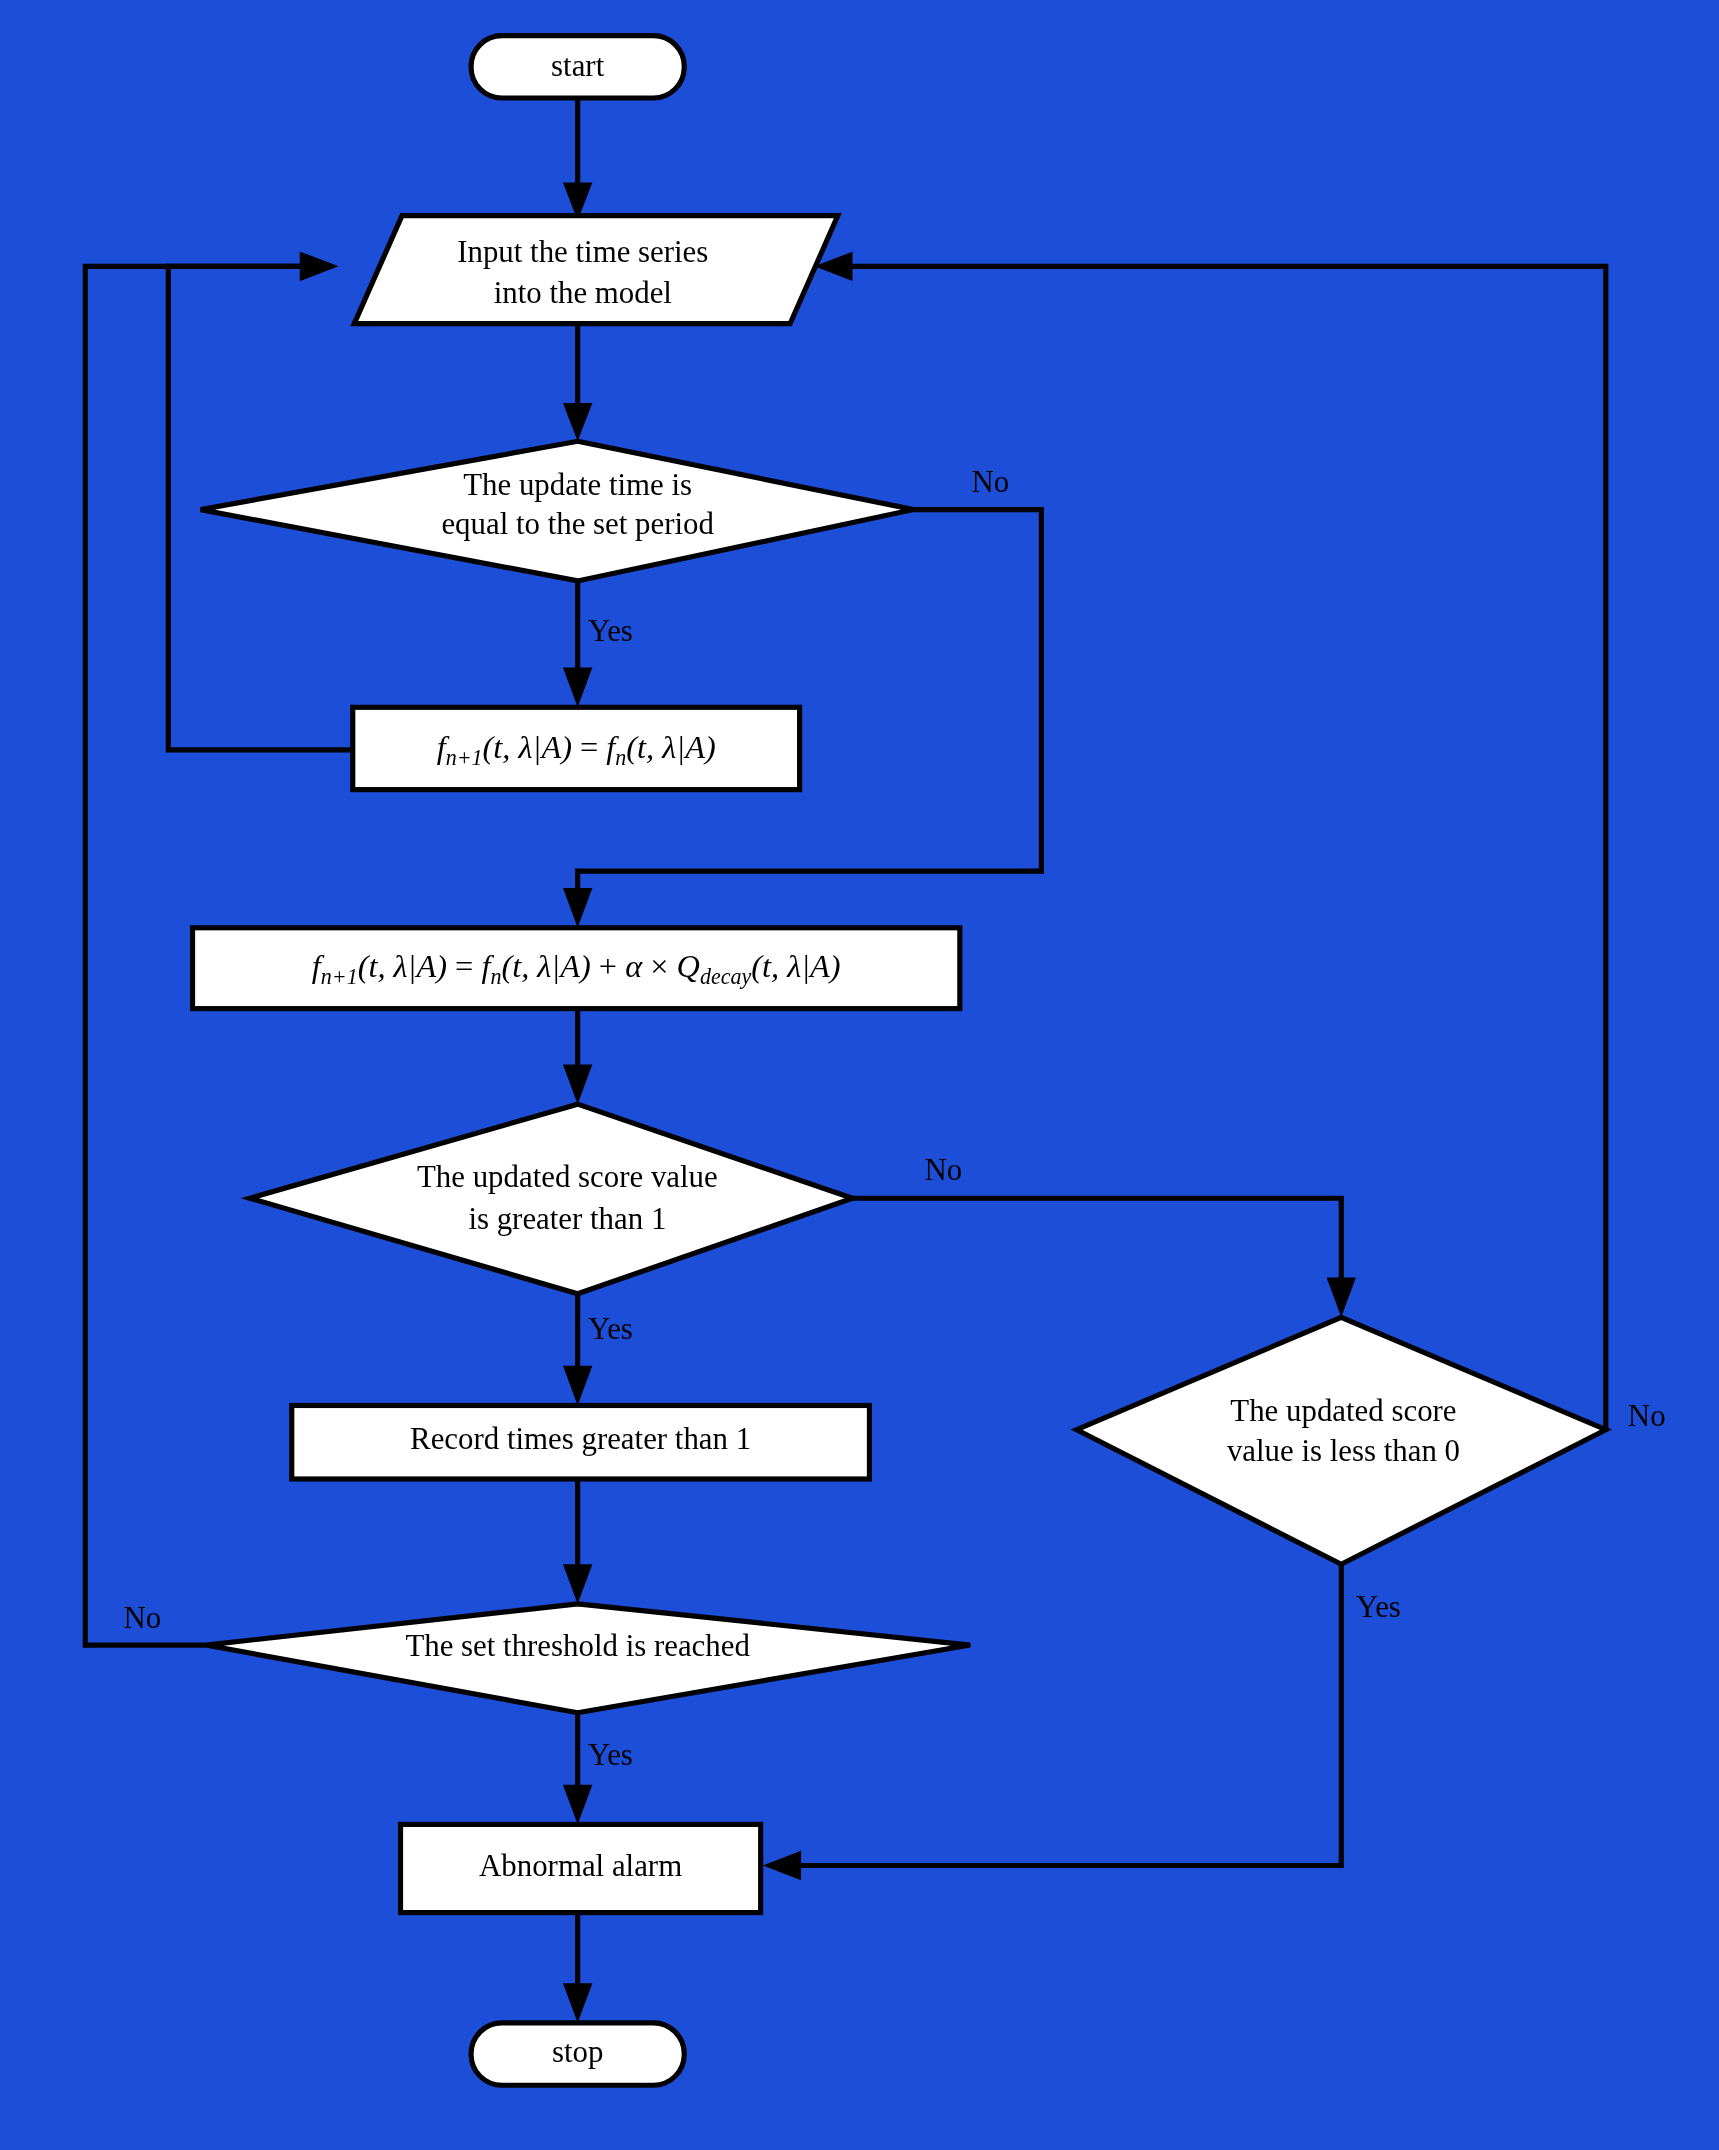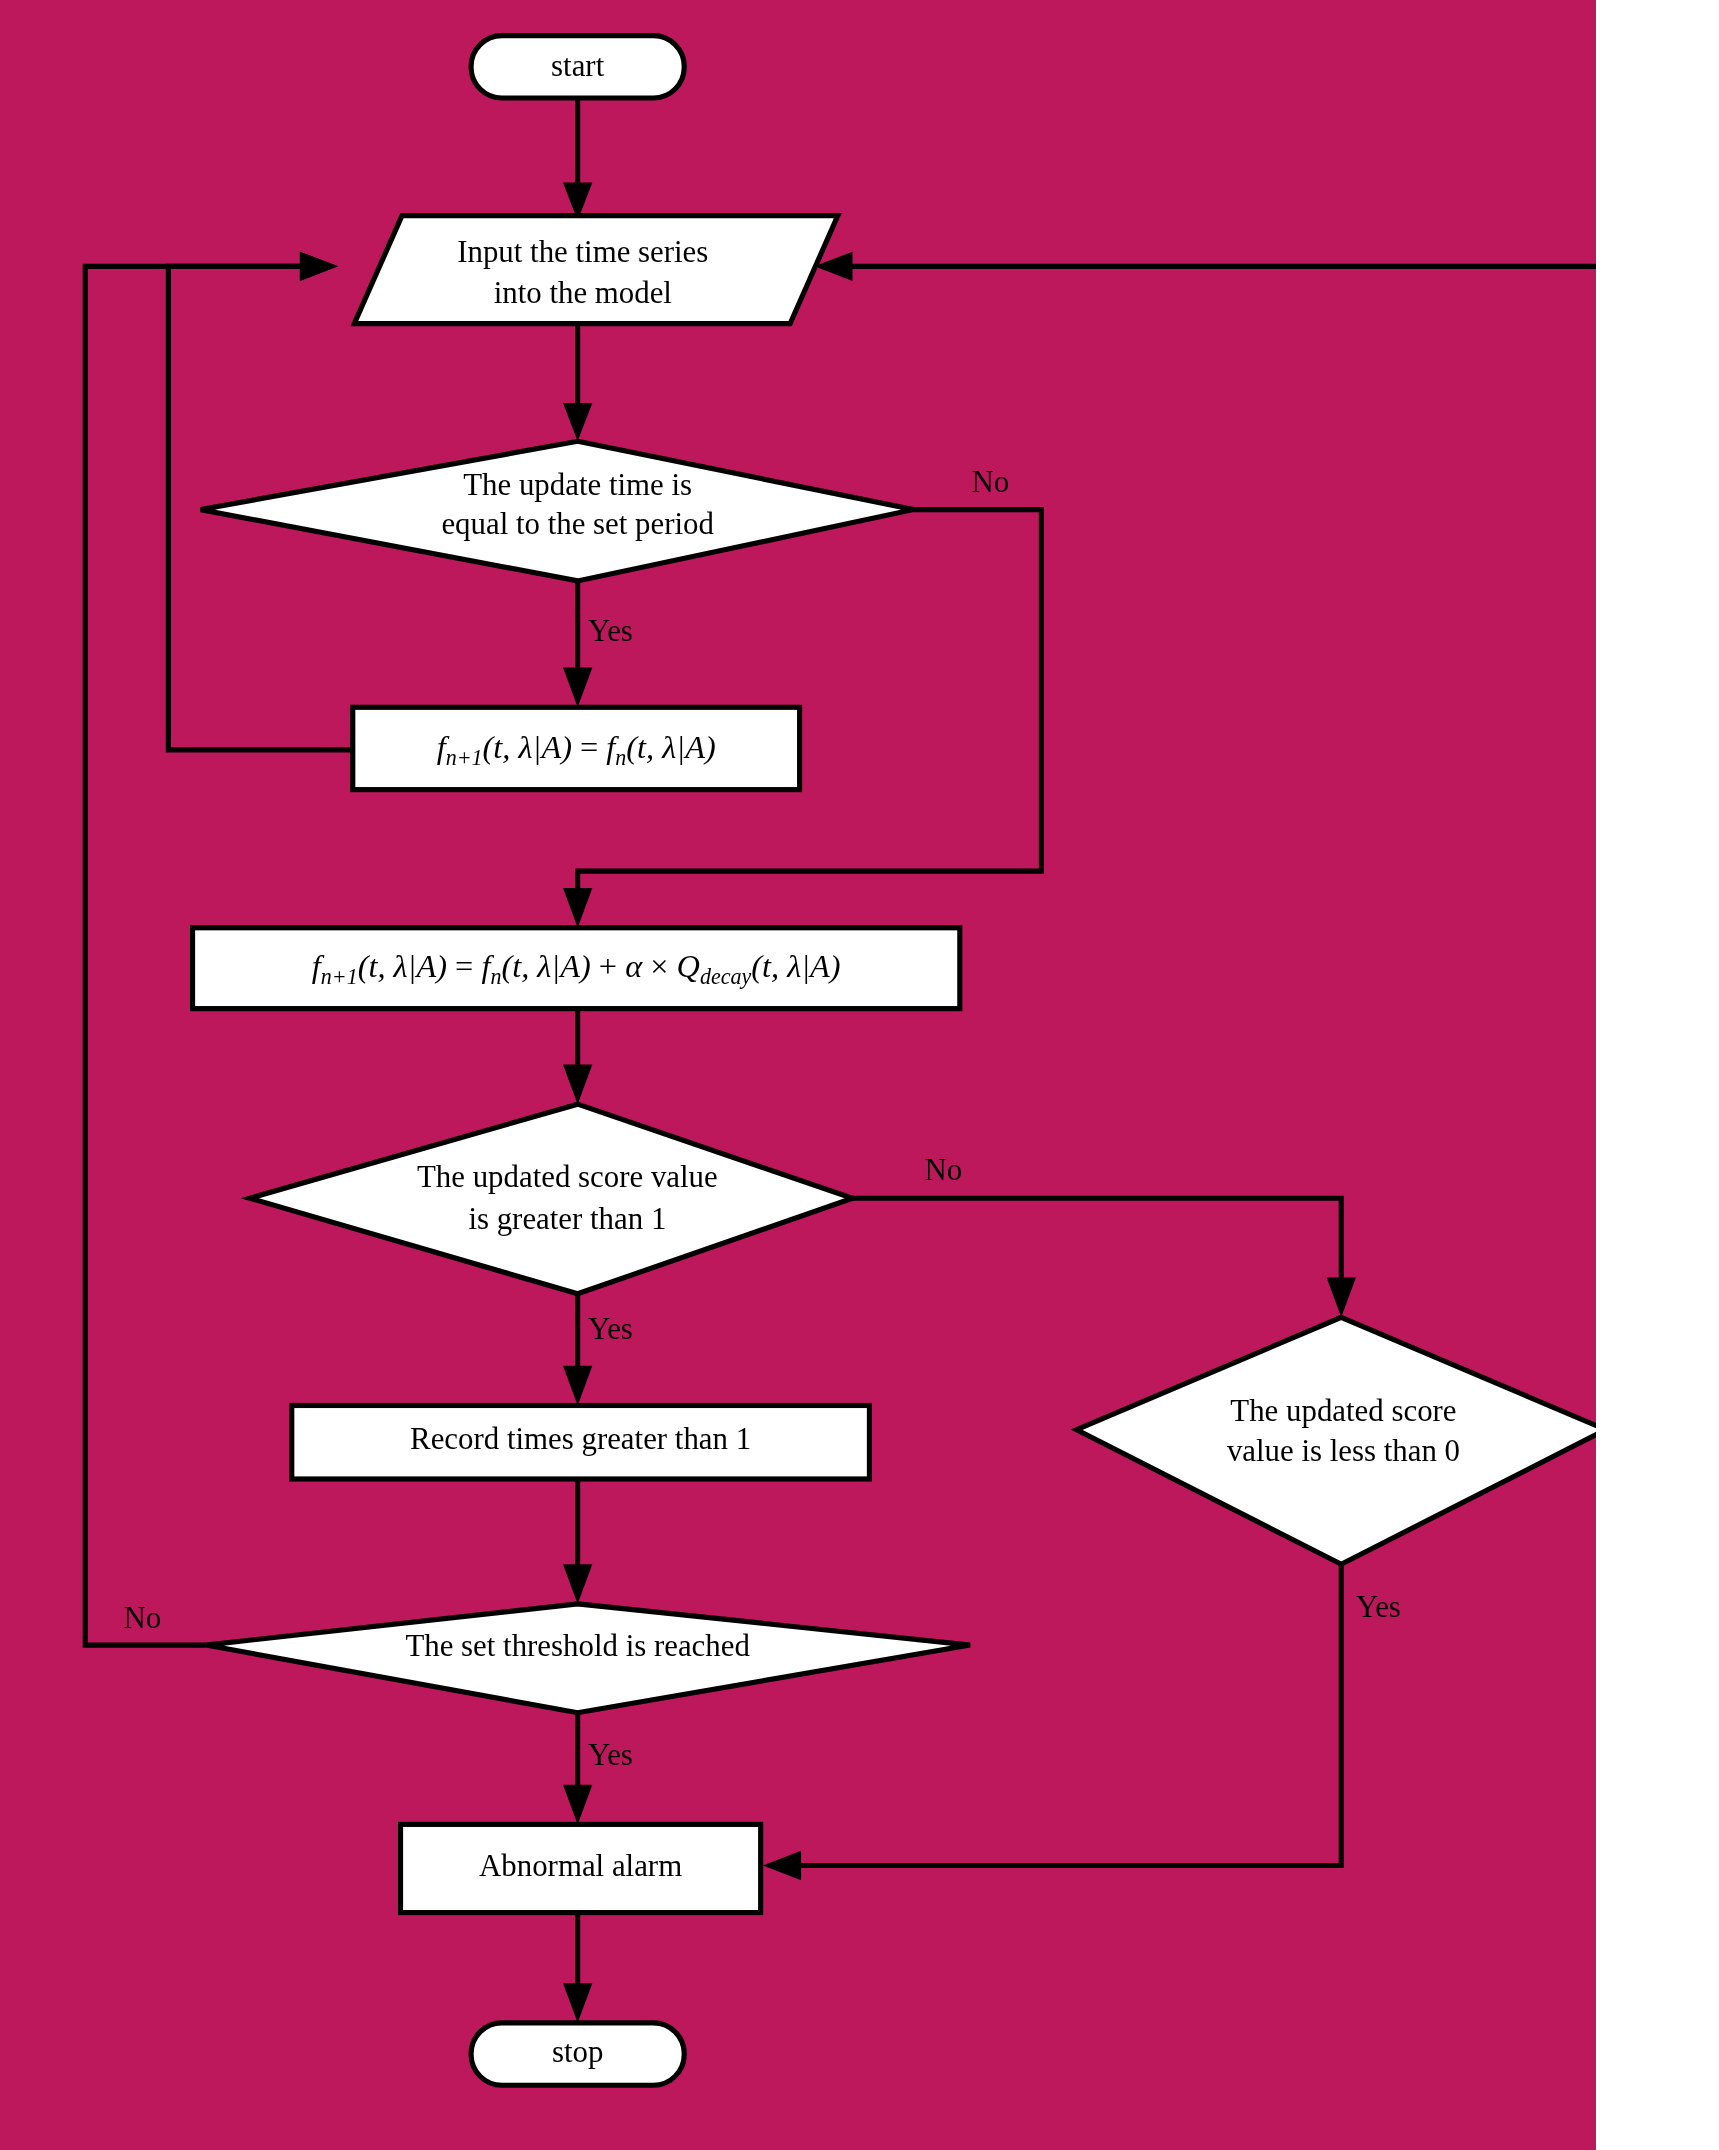--- a/index.html
+++ b/index.html
@@ -5,23 +5,23 @@
   html, body {
     margin: 0;
     padding: 0;
     background: #ffffff;
   }
   body {
     font-family: "Liberation Serif", "DejaVu Serif", serif;
   }
   #flowchart-root {
     position: relative;
-    width: 1596px;
+    width: 1719px;
     height: 2151px;
-    background: #be185d;
+    background: #1d4ed8;
     overflow: hidden;
   }
   svg#flow-svg {
     position: absolute;
     top: 0;
     left: 0;
     width: 1719px;
     height: 2151px;
     display: block;
   }

